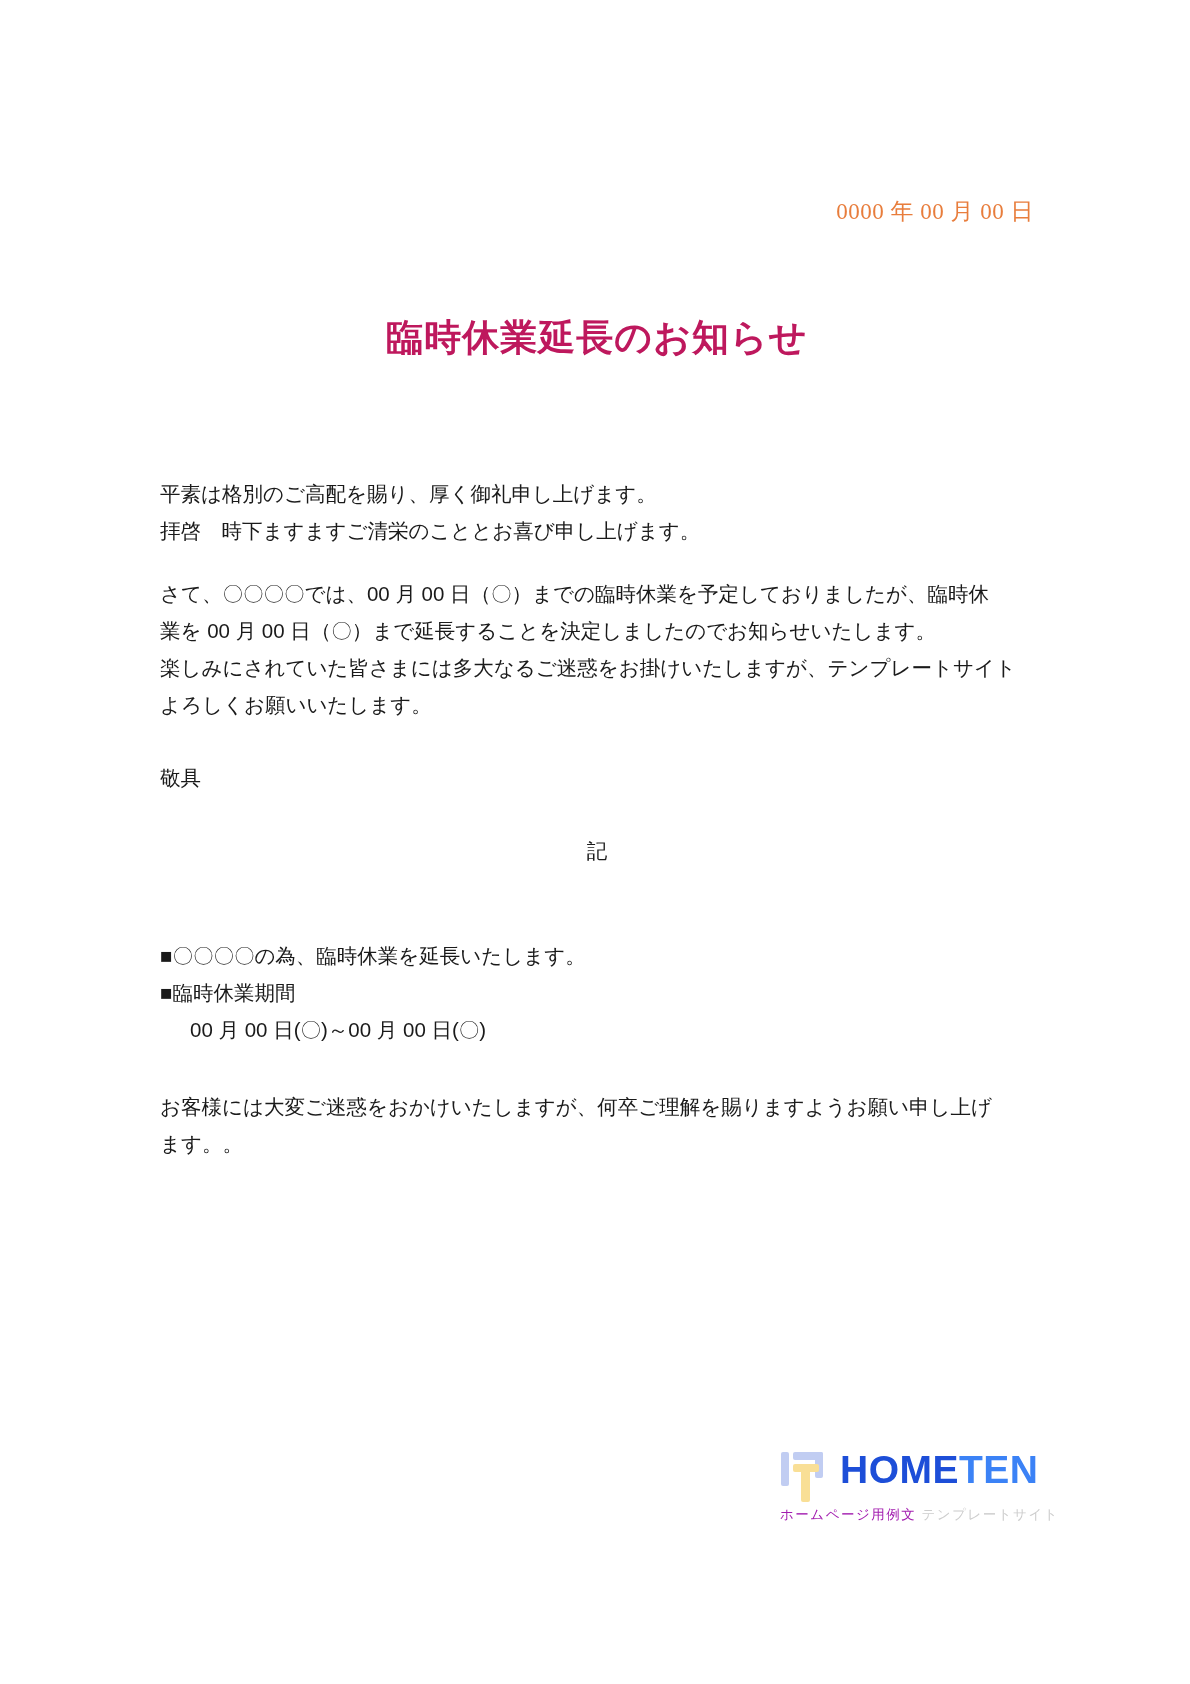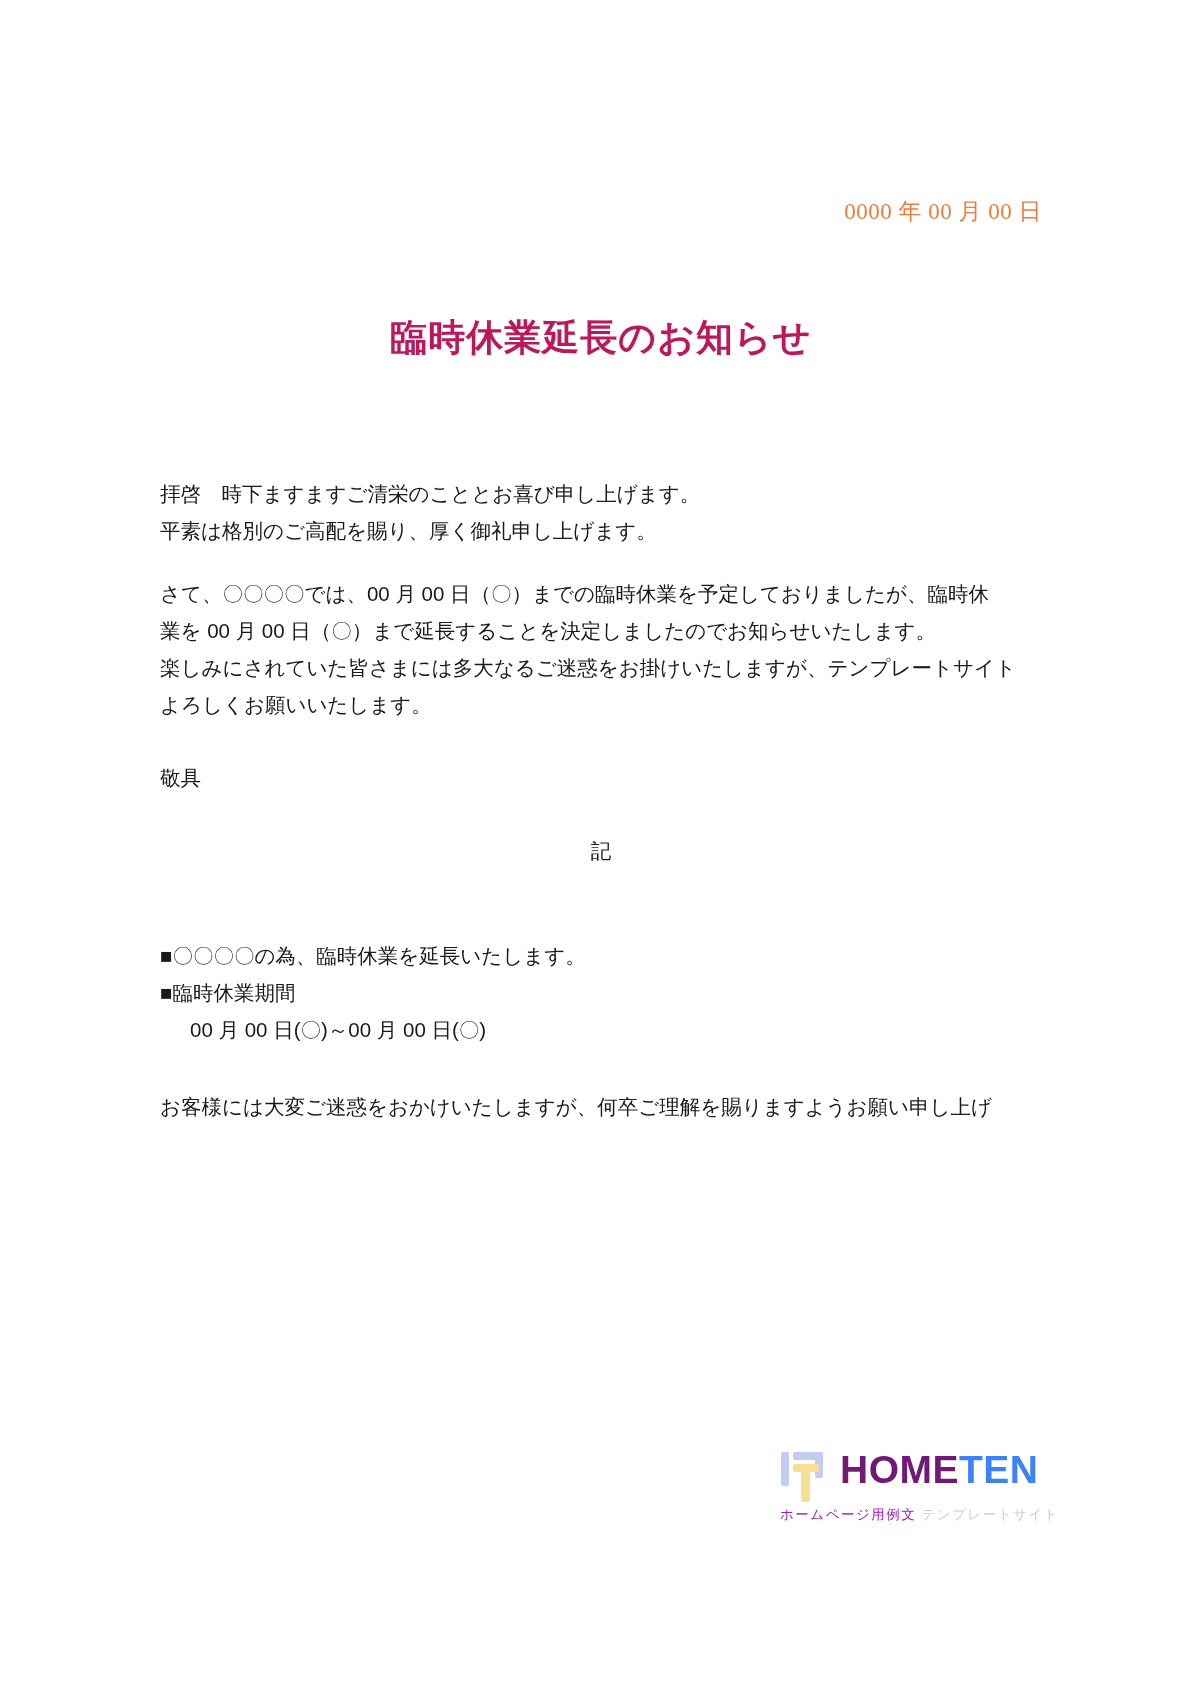--- a/index.html
+++ b/index.html
@@ -8,21 +8,21 @@
     position:relative;
     width:1190px; height:1684px;
     margin:0 auto;
     background:#ffffff;
     font-family:"Liberation Sans","DejaVu Sans",sans-serif;
     color:#1a1a1a;
     overflow:hidden;
   }
   .content {
     position:absolute;
-    left:160px; right:148px; top:0;
+    left:160px; right:156px; top:0;
   }
   .doc-date {
     margin-top:196px;
     text-align:right;
     font-family:"Liberation Serif","DejaVu Serif",serif;
     font-size:23px;
     color:#e87d3c;
     letter-spacing:0.5px;
   }
   .doc-title {
@@ -65,21 +65,21 @@
   }
   .logo-mark { width:52px; height:56px; flex:0 0 auto; }
   .logo-word {
     font-size:39px;
     font-weight:bold;
     line-height:44px;
     letter-spacing:0.5px;
     margin-left:8px;
     white-space:nowrap;
   }
-  .logo-home { color:#701a75; }
+  .logo-home { color:#1d4ed8; }
   .logo-ten  { color:#3b82f6;text-align:center; }
   .logo-tagline {
     margin-top:2px;
     font-size:13.5px;
     letter-spacing:1.5px;
     white-space:nowrap;
   }
   .tagline-left  { color:#a21caf; }
   .tagline-right { color:#cdcdcd; }
 </style>
@@ -87,22 +87,22 @@
 <body>
 
 <div class="page">
   <div class="content">
 
     <div class="doc-date">0000 年 00 月 00 日</div>
 
     <h1 class="doc-title">臨時休業延長のお知らせ</h1>
 
     <div class="para greeting">
+      <div>平素は格別のご高配を賜り、厚く御礼申し上げます。</div>
       <div>拝啓　時下ますますご清栄のこととお喜び申し上げます。</div>
-      <div>平素は格別のご高配を賜り、厚く御礼申し上げます。</div>
     </div>
 
     <div class="para main-body">
       <div>さて、〇〇〇〇では、00 月 00 日（〇）までの臨時休業を予定しておりましたが、臨時休</div>
       <div>業を 00 月 00 日（〇）まで延長することを決定しましたのでお知らせいたします。</div>
       <div>楽しみにされていた皆さまには多大なるご迷惑をお掛けいたしますが、テンプレートサイト</div>
       <div>よろしくお願いいたします。</div>
     </div>
 
     <div class="closing-word">敬具</div>
@@ -111,20 +111,21 @@
 
     <div class="para note-reason">■〇〇〇〇の為、臨時休業を延長いたします。</div>
 
     <div class="para note-period">
       <div>■臨時休業期間</div>
       <div class="period-value">00 月 00 日(〇)～00 月 00 日(〇)</div>
     </div>
 
     <div class="para footer-note">
       <div>お客様には大変ご迷惑をおかけいたしますが、何卒ご理解を賜りますようお願い申し上げ</div>
+      <div>ます。。</div>
     </div>
 
   </div>
 
   <div class="logo">
     <div class="logo-row">
       <svg class="logo-mark" viewBox="0 0 52 56" xmlns="http://www.w3.org/2000/svg" aria-hidden="true">
         <rect x="1" y="4" width="8" height="34" rx="2" fill="#c1cdf2"></rect>
         <rect x="13" y="4" width="30" height="8" rx="2" fill="#c1cdf2"></rect>
         <rect x="35" y="4" width="8" height="26" rx="2" fill="#c1cdf2"></rect>

